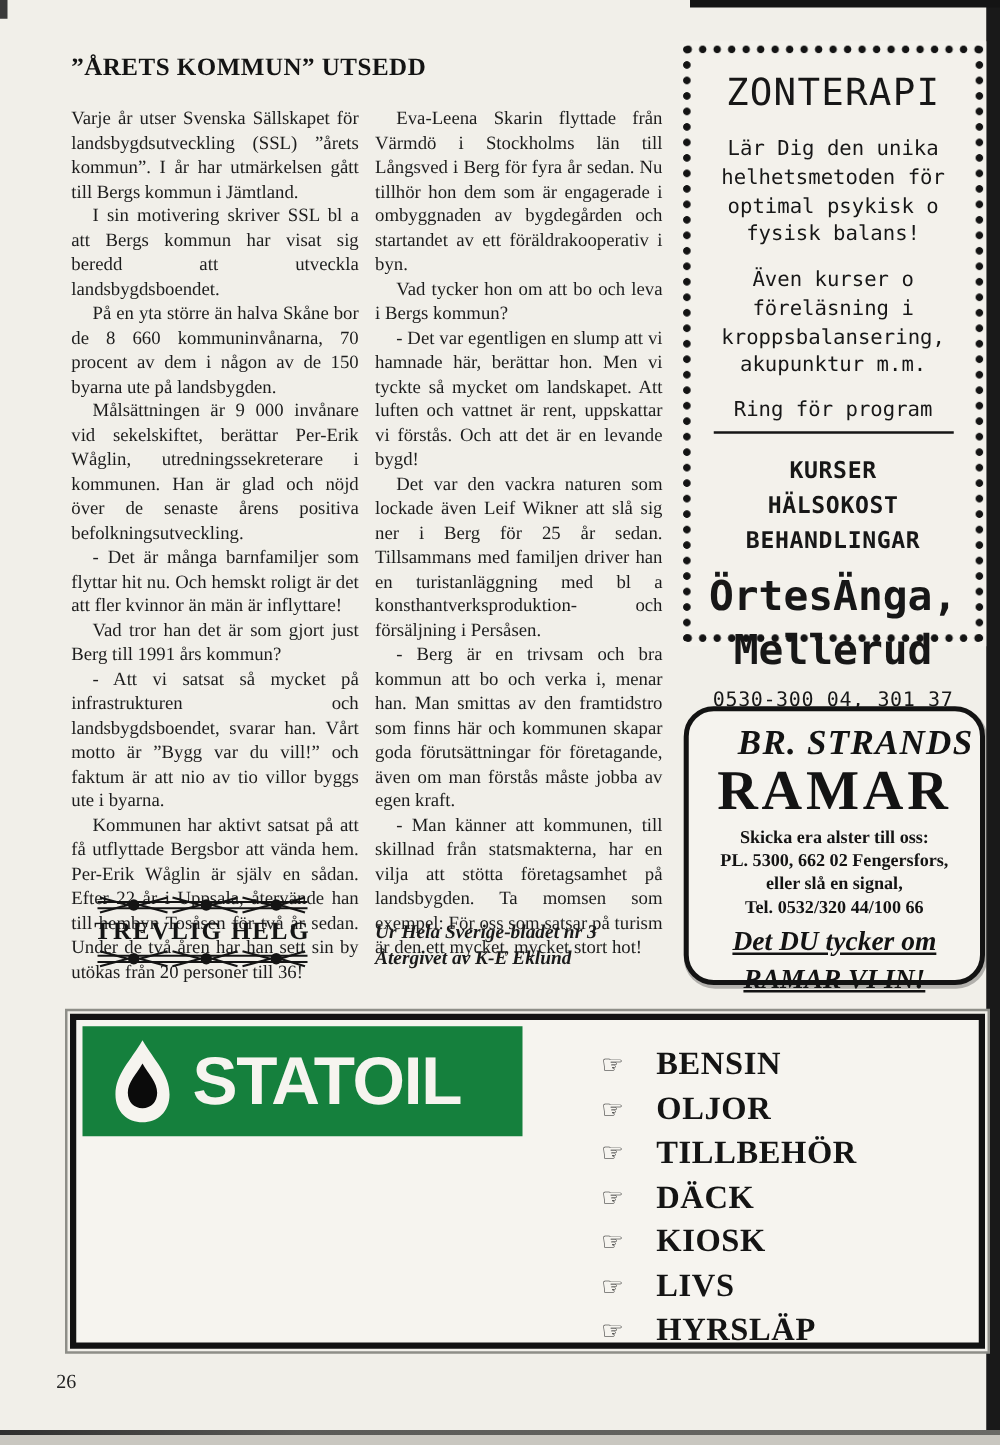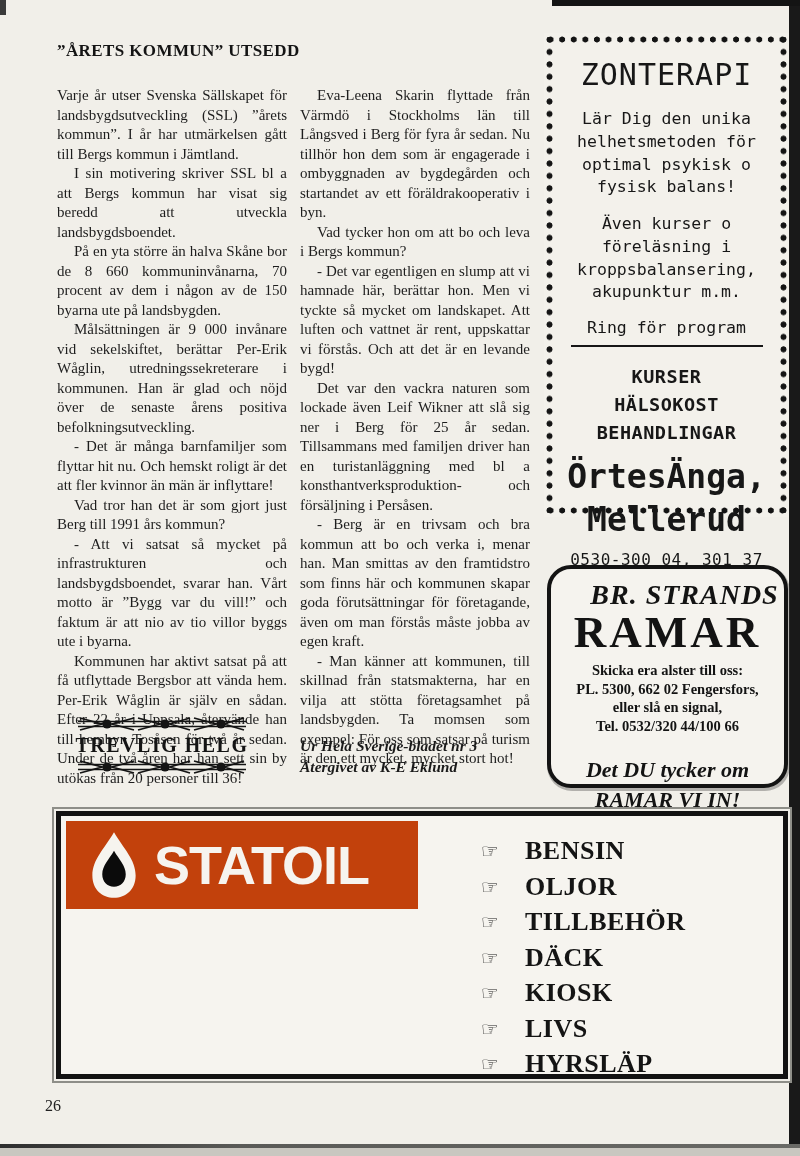--- a/index.html
+++ b/index.html
@@ -13,21 +13,21 @@
   .scan-right  { position:absolute; left:789px; top:0; width:11px; height:1156px; background:#191919; }
   .scan-top    { position:absolute; left:552px; top:0; width:248px; height:6px; background:#141414; }
   .scan-topleft{ position:absolute; left:0; top:0; width:6px; height:15px; background:#3a3a3a; }
   .scan-bottom-line { position:absolute; left:0; top:1144px; width:800px; height:4px;
                       background:linear-gradient(90deg,#2e2e2e,#5a5a57 30%,#6a6a66); }
   .scan-bottom-band { position:absolute; left:0; top:1148px; width:800px; height:8px; background:#c9c7c0; }
 
   
   .headline {
     position:absolute; left:57px; top:30px;
-    font-size:17px; font-weight:bold; letter-spacing:0.4px; color:#141414;
+    font-size:20px; font-weight:bold; letter-spacing:0.4px; color:#141414;
   }
 
   
   .article-cols { position:absolute; left:57px; top:86px; width:473px; display:flex; gap:13px; }
   .col { width:230px; font-size:15px; line-height:1.3; text-align:justify; color:#1d1d1d; }
   .col p { margin:0; text-indent:17px; }
   .col-1 p:first-of-type { text-indent:0; }
 
   
   .closing-block { position:absolute; left:70px; top:716px; width:184px; text-align:center; }
@@ -61,28 +61,28 @@
   .zon-phone { font-size:16px; letter-spacing:0.5px; margin-top:8px; }
 
   
   .ramar-ad { position:absolute; left:547px; top:565px; width:233px; height:215px;
               background:#f5f3ee; border:4px solid #131313; border-radius:24px;
               text-align:center; color:#131313; box-shadow:1px 2px 0 1px rgba(60,60,60,.35); }
   .ramar-name1 { font-size:28px; font-weight:bold; font-style:italic; margin-top:10px; letter-spacing:1px;padding-left:34px; }
   .ramar-name2 { font-size:45px; font-weight:bold; letter-spacing:3px; line-height:0.95; }
   .ramar-addr { font-size:14.5px; font-weight:bold; line-height:1.3; margin-top:7px; }
   .ramar-slogan { font-size:22px; font-weight:bold; font-style:italic; line-height:1.35;
-                  margin-top:19px; }
+                  margin-top:2px; text-decoration:underline; }
 
   
   .statoil-ad { position:absolute; left:56px; top:811px; width:722px; height:258px;
                 background:#f6f4ef; border:5px solid #121212;
                 box-shadow:0 0 0 2px #f1efe9, 0 0 0 4px #8e8e88; }
   .statoil-banner { position:absolute; left:5px; top:5px; width:352px; height:88px;
-                    background:#c2410c; display:flex; align-items:center; padding-left:20px;
+                    background:#15803d; display:flex; align-items:center; padding-left:20px;
                     box-sizing:border-box; }
   .statoil-logo { height:68px; width:56px; flex:0 0 auto; }
   .statoil-brand { color:#f6f4ef; font-family:"Liberation Sans", sans-serif; font-weight:bold;
                    font-size:54px; letter-spacing:-1px; margin-left:12px; }
   .statoil-left { position:absolute; left:6px; top:100px; width:390px; text-align:center; }
   .tosse { font-size:45px; font-weight:bold; letter-spacing:9px; color:#141414; margin-bottom:10px; }
   .boquist { font-size:25px; font-weight:bold; letter-spacing:0.5px; margin-bottom:9px; }
   .statoil-slogan { font-size:23px; font-weight:bold; font-style:italic; margin-bottom:9px; }
   .statoil-phone { font-size:24px; font-weight:bold; }
   .phone-icon { font-family:"DejaVu Sans", sans-serif; font-size:22px; font-weight:normal;

